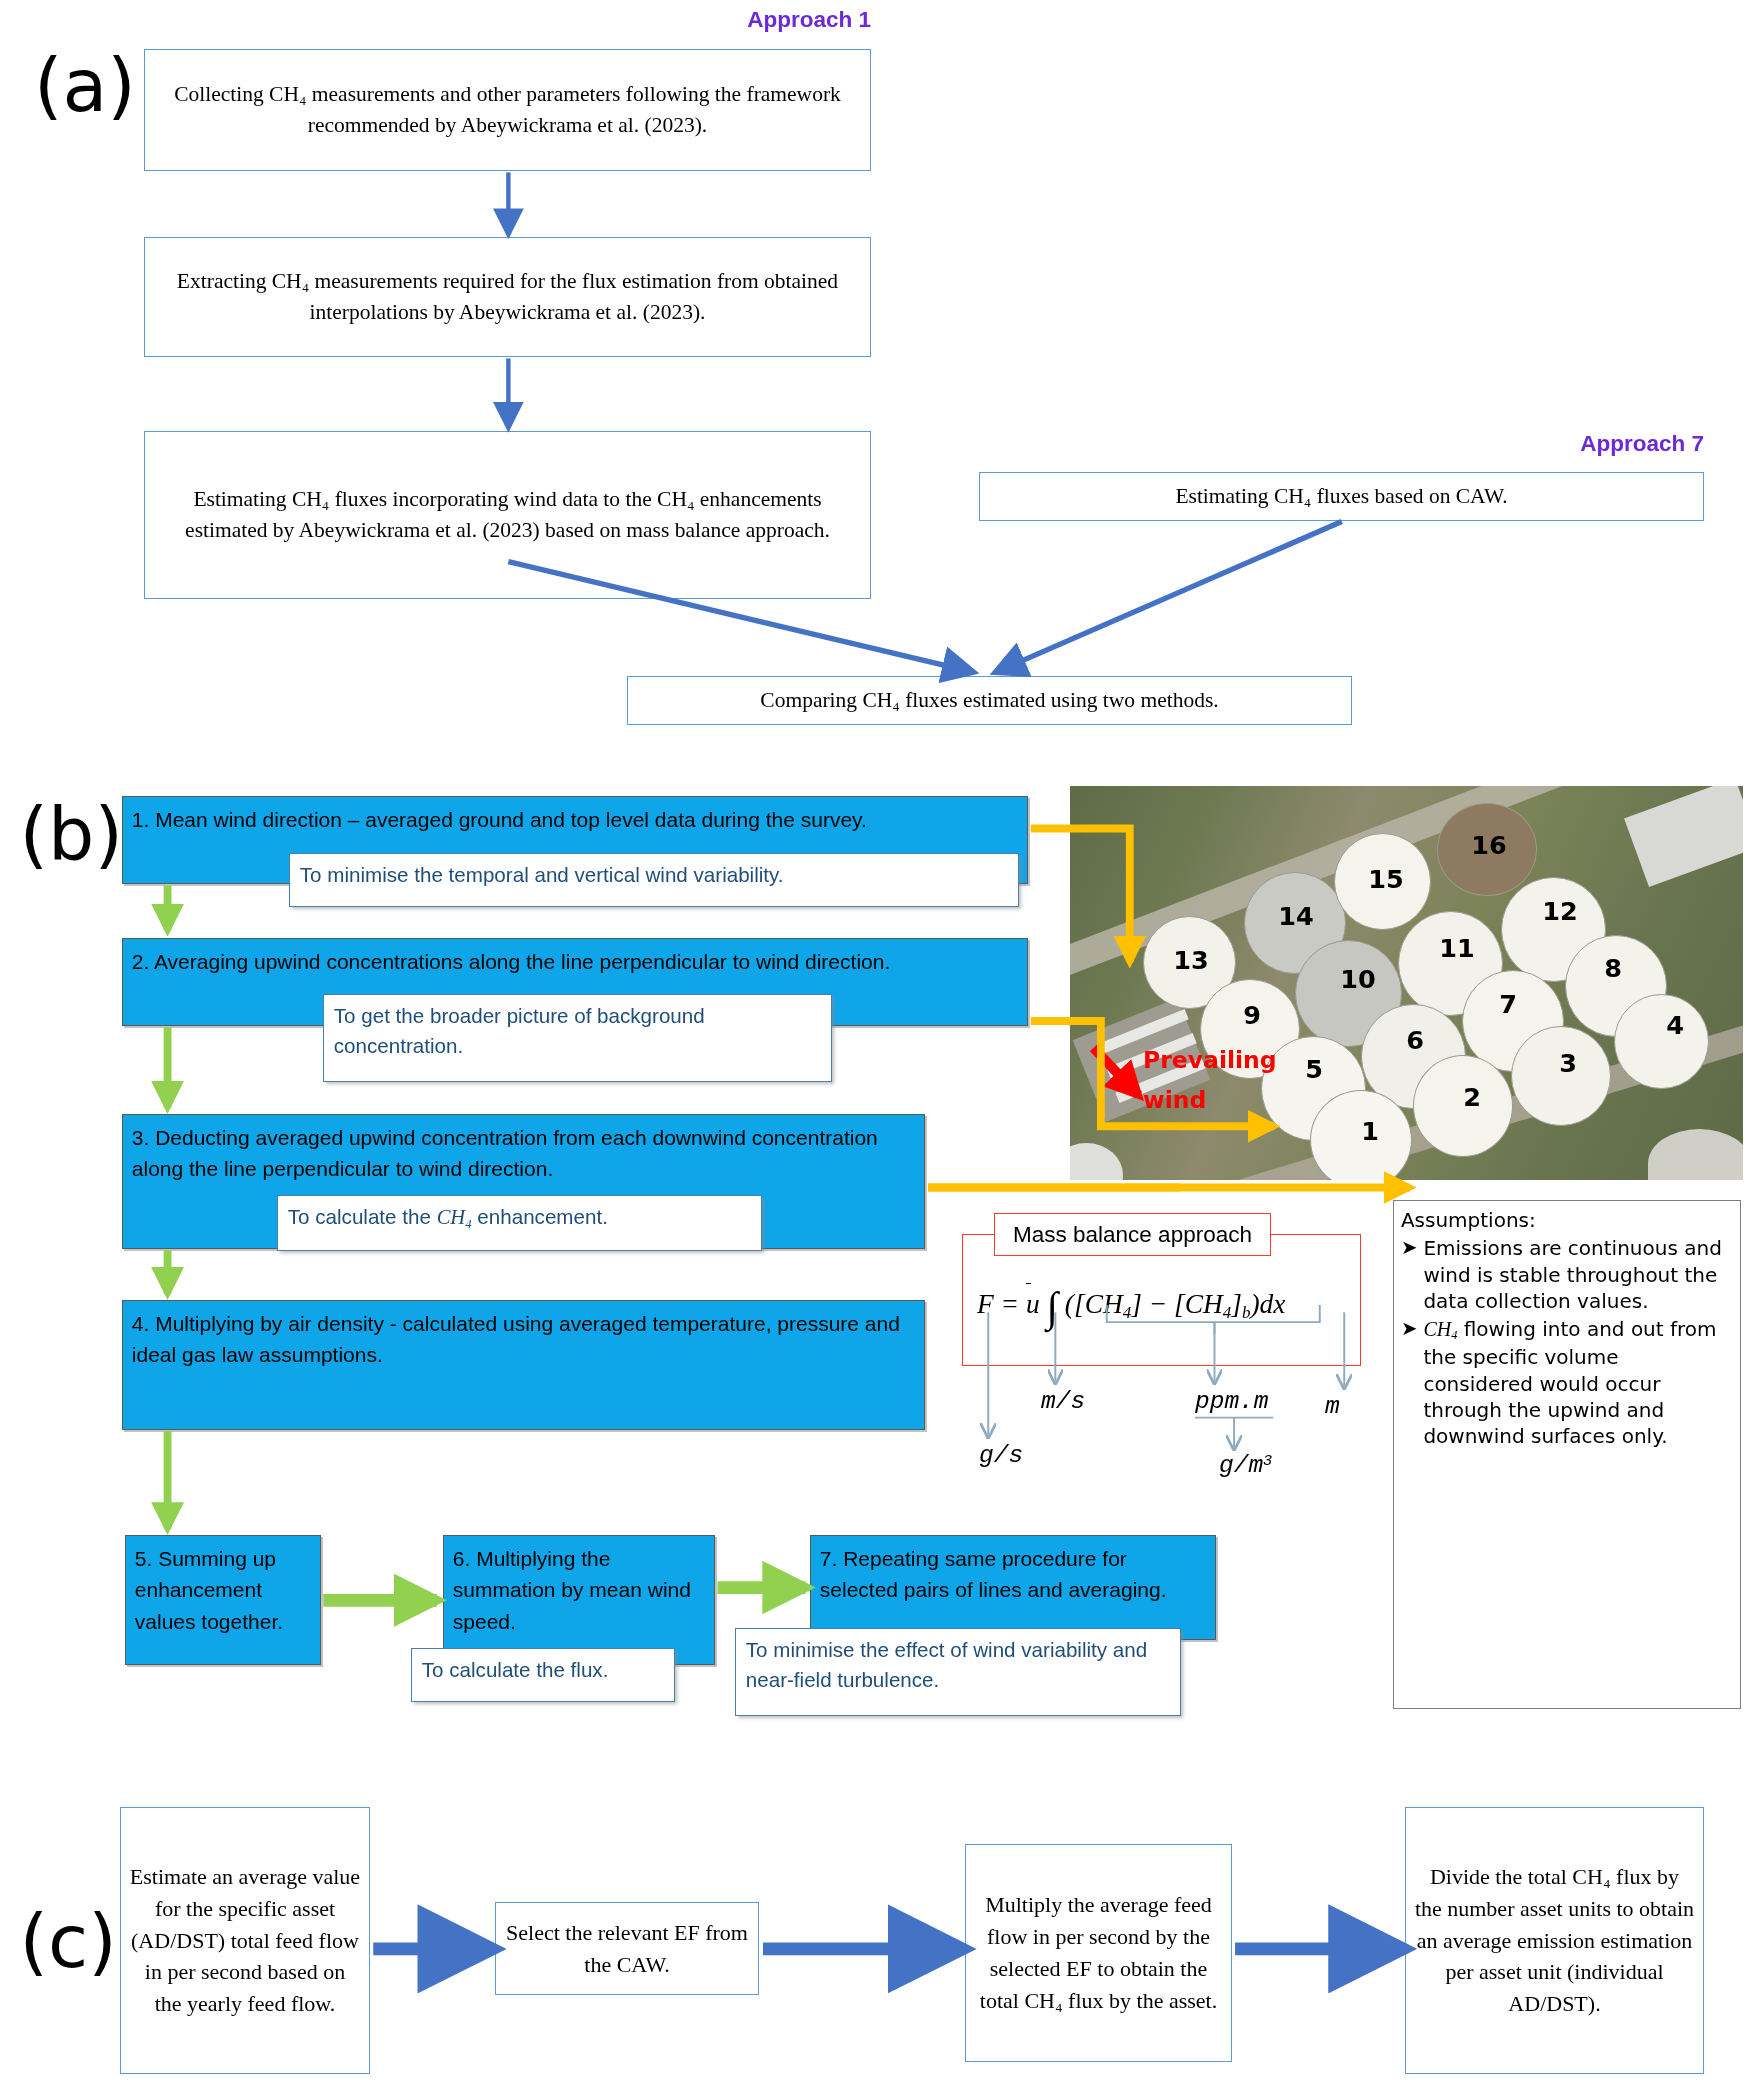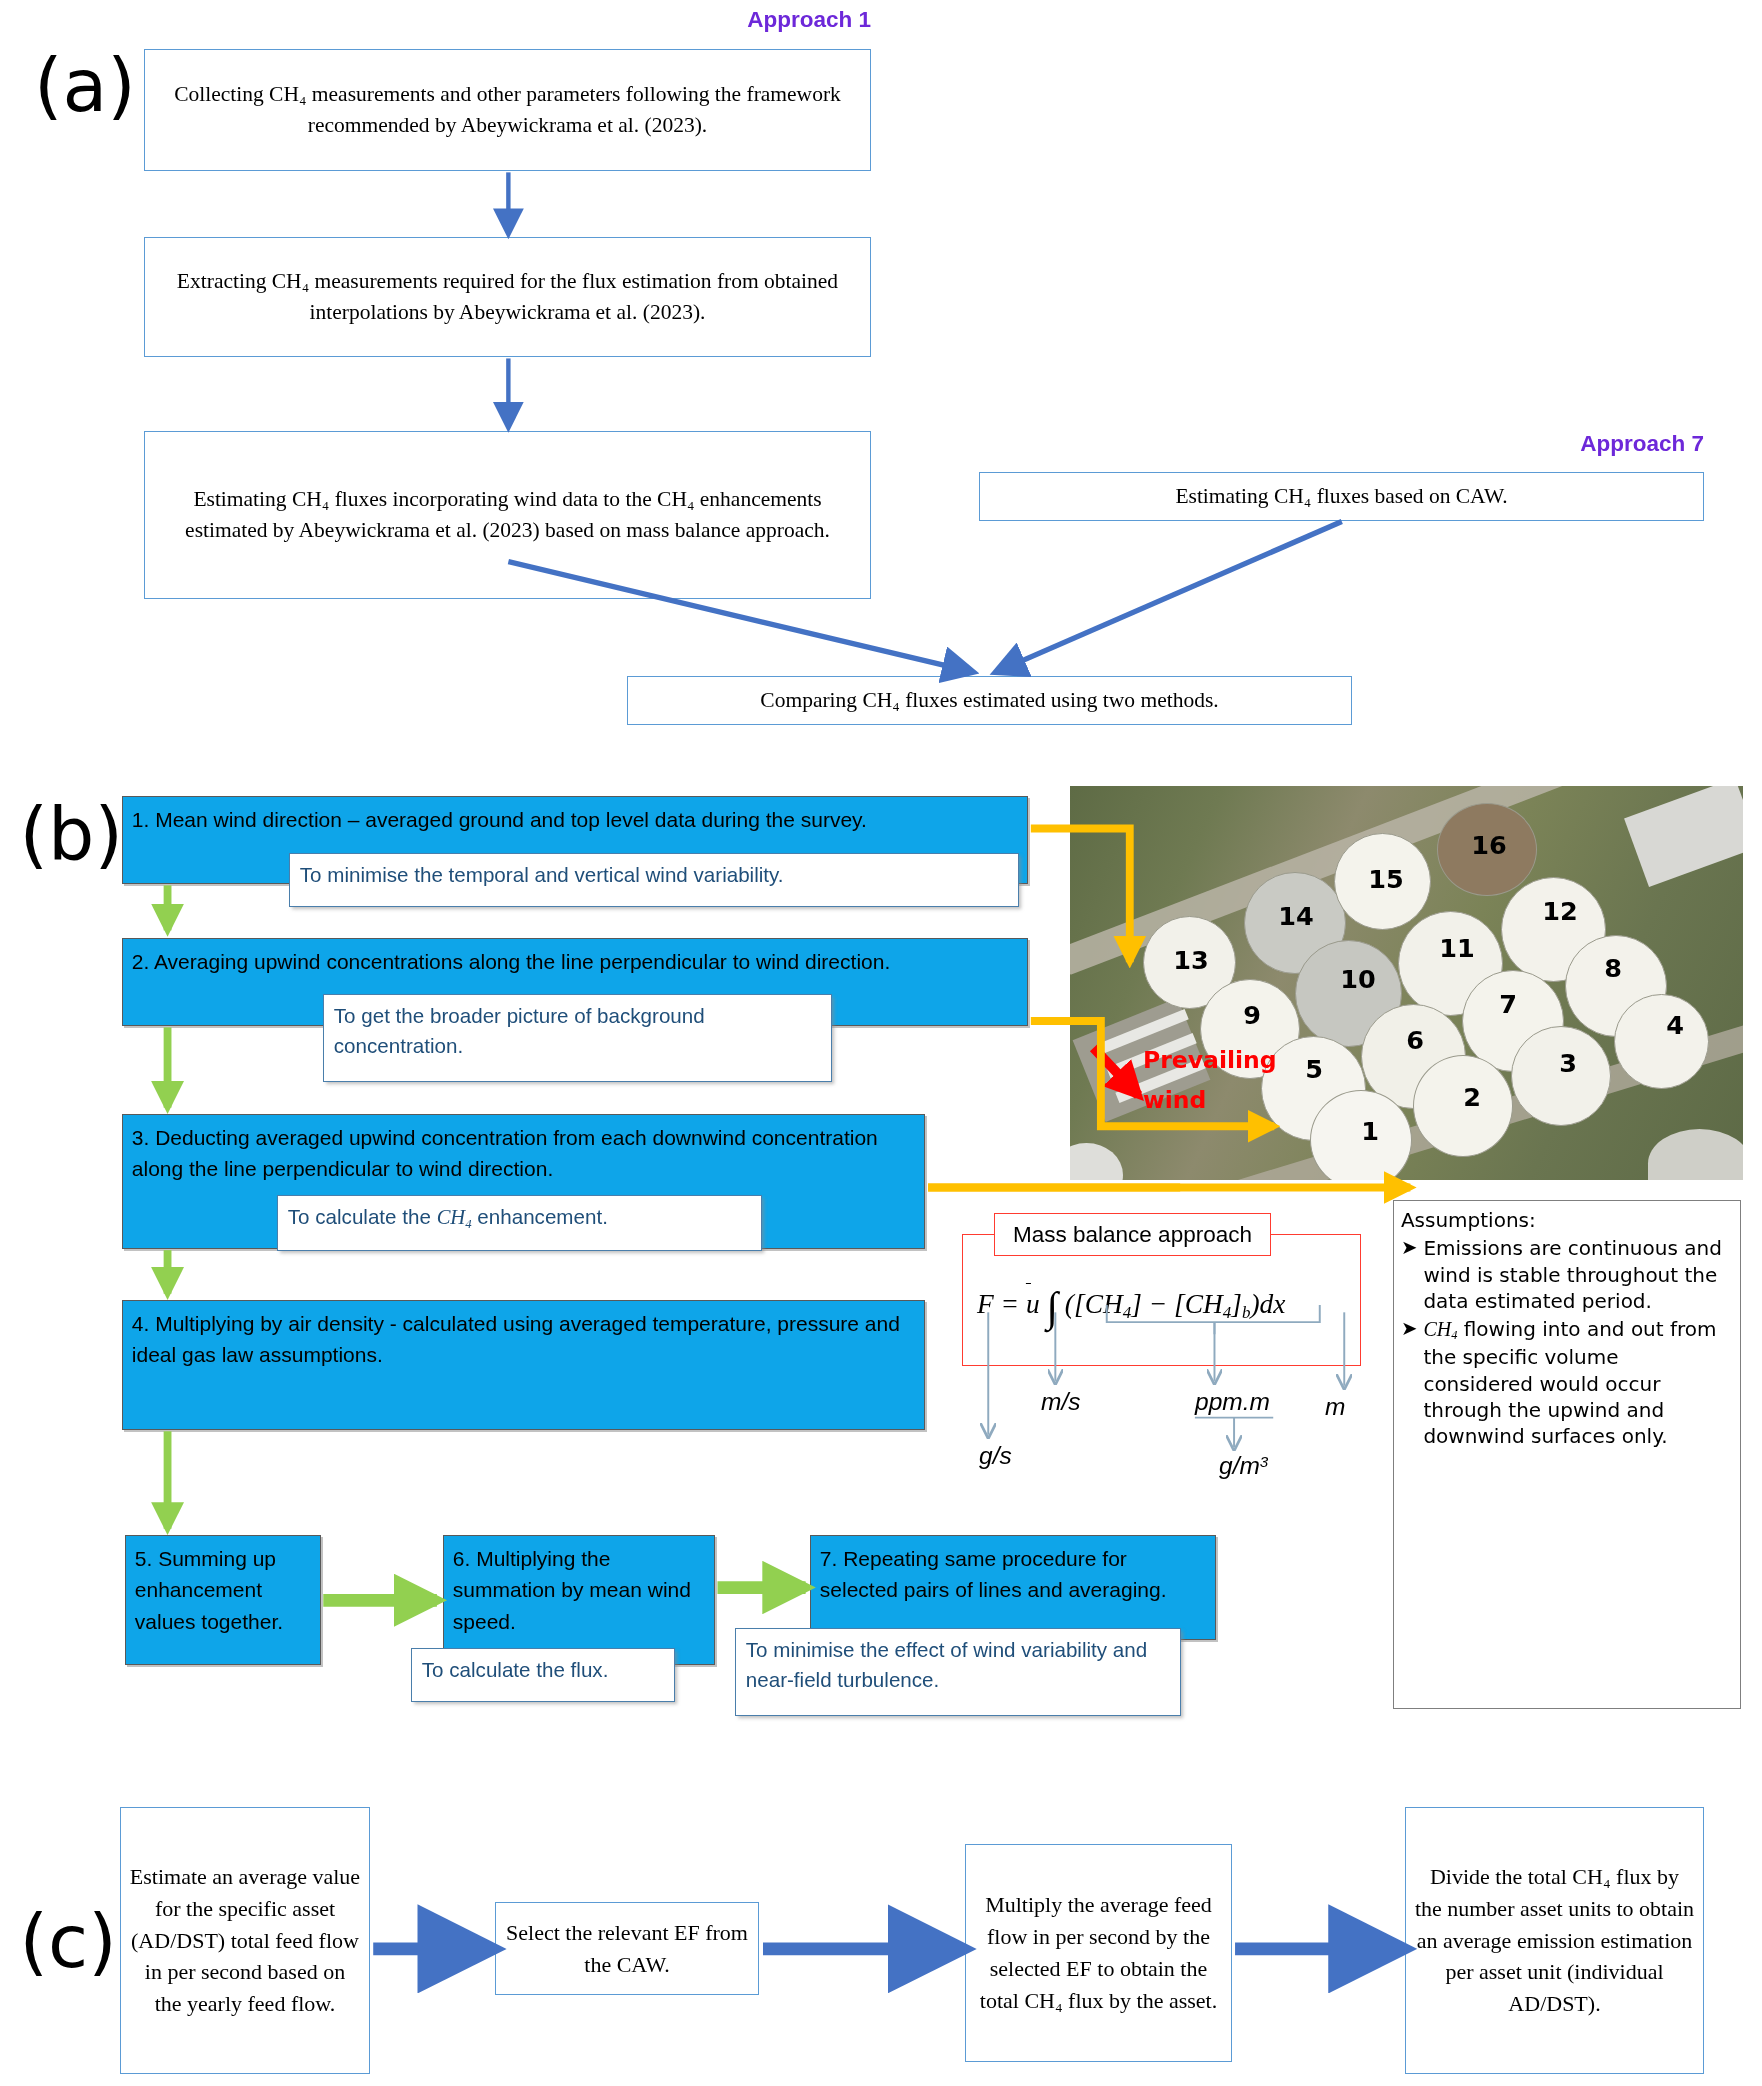--- a/index.html
+++ b/index.html
@@ -37,21 +37,21 @@
              padding:5.9px 6.9px;box-sizing:border-box;}
   .assume-li{display:flex;margin-top:2px;}
   .assume-mark{width:22.5px;flex:0 0 22.5px;font-size:19.6px;}
 
   
   .mbbox{border:1.5px solid #ff3b30;background:#fff;}
   .mbtitle{border:1.5px solid #ff3b30;background:#fff;font-family:"Liberation Sans",sans-serif;
            font-size:22.5px;color:#000;display:flex;align-items:center;justify-content:center;}
   .eq{font-family:"Liberation Serif",serif;font-style:italic;font-size:27.4px;color:#000;
       white-space:nowrap;}
-  .unit{font-family:Liberation Sans, sans-serif;font-style:italic;font-size:24.5px;color:#000;}
+  .unit{font-family:Liberation Mono, monospace;font-style:italic;font-size:24.5px;color:#000;}
 
   sub{font-size:.62em;vertical-align:-.28em;}
   sup{font-size:.62em;vertical-align:.45em;}
   .mathit{font-family:"Liberation Serif",serif;font-style:italic;}
 
   svg{position:absolute;left:0;top:0;overflow:visible;pointer-events:none;}
 
   
   #sat{background:#6d7a55;overflow:hidden;}
   .tankno{position:absolute;font-family:"DejaVu Sans",sans-serif;font-weight:bold;
@@ -202,21 +202,21 @@
   <div class="abs unit" style="left:1041px;top:1388px;">m/s</div>
   <div class="abs unit" style="left:979px;top:1442px;">g/s</div>
   <div class="abs unit" style="left:1195px;top:1388px;">ppm.m</div>
   <div class="abs unit" style="left:1219px;top:1452px;">g/m<sup>3</sup></div>
   <div class="abs unit" style="left:1325px;top:1393px;">m</div>
 
   <div class="abs assumebox" style="left:1393px;top:1200px;width:348px;height:509px;">
     <div>Assumptions:</div>
     <div class="assume-li">
       <span class="assume-mark">➤</span>
-      <span>Emissions are continuous and wind is stable throughout the data estimated period.</span>
+      <span>Emissions are continuous and wind is stable throughout the data collection values.</span>
     </div>
     <div class="assume-li">
       <span class="assume-mark">➤</span>
       <span>
         <span class="mathit">CH<sub>4</sub></span> flowing into and out from the specific volume considered would occur through the upwind and downwind surfaces only.
       </span>
     </div>
   </div>
 
   <svg width="1763" height="2087" viewBox="0 0 3600 4262">

